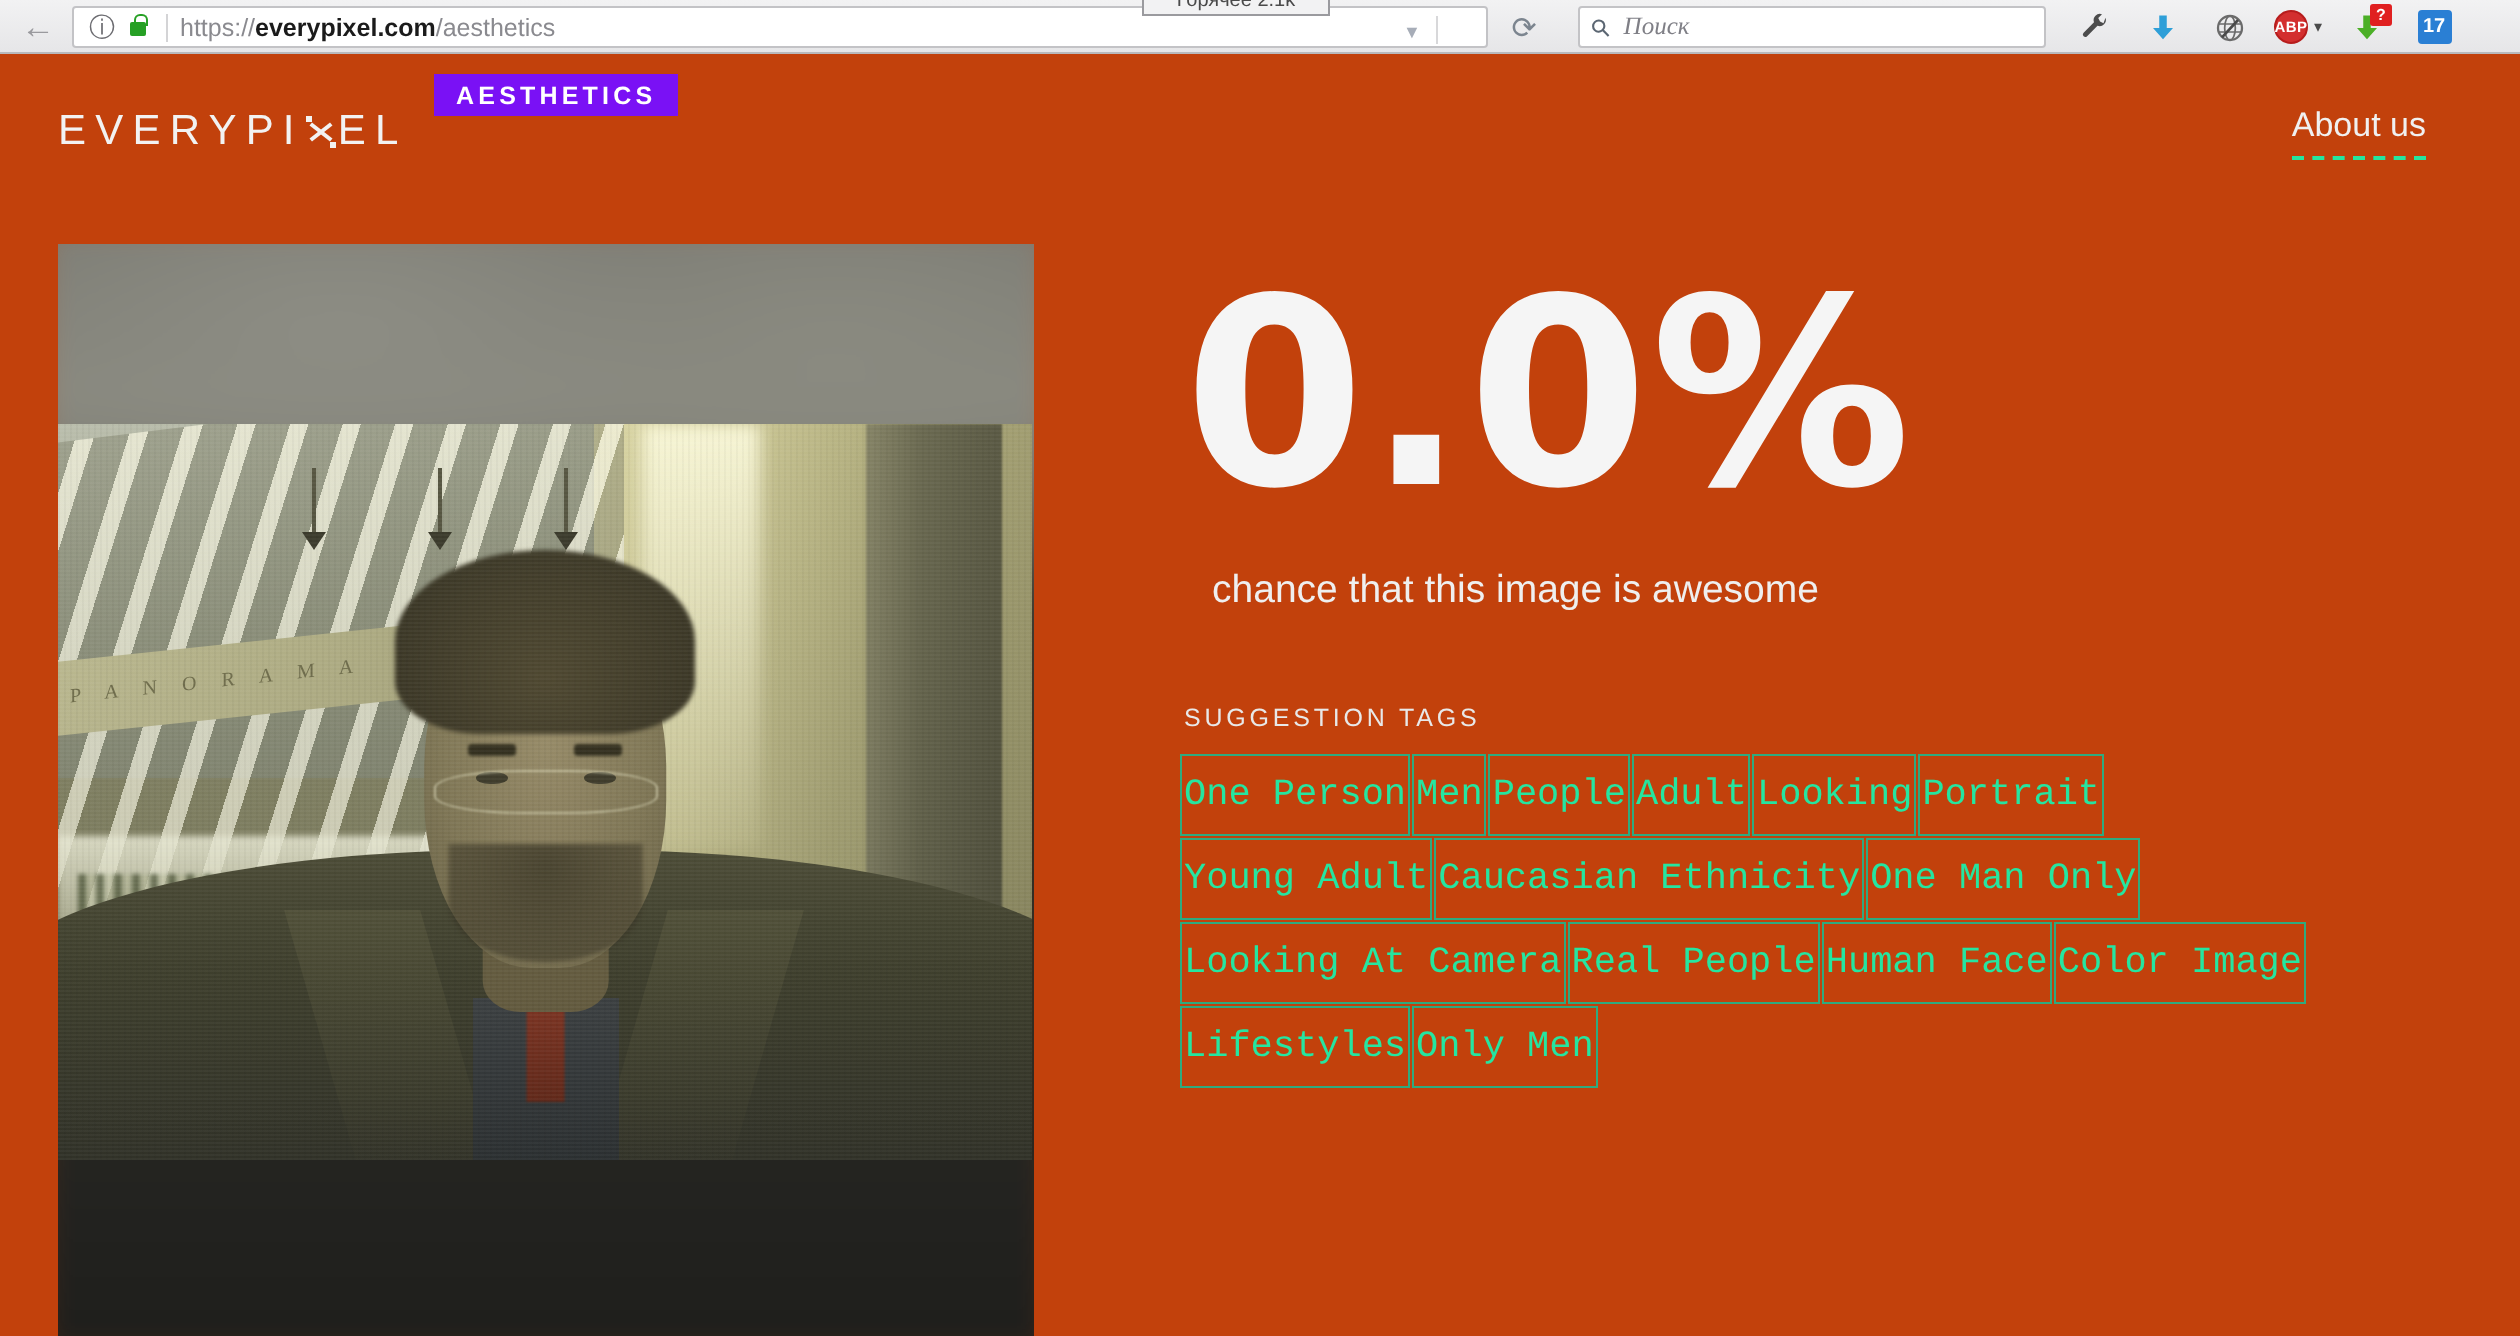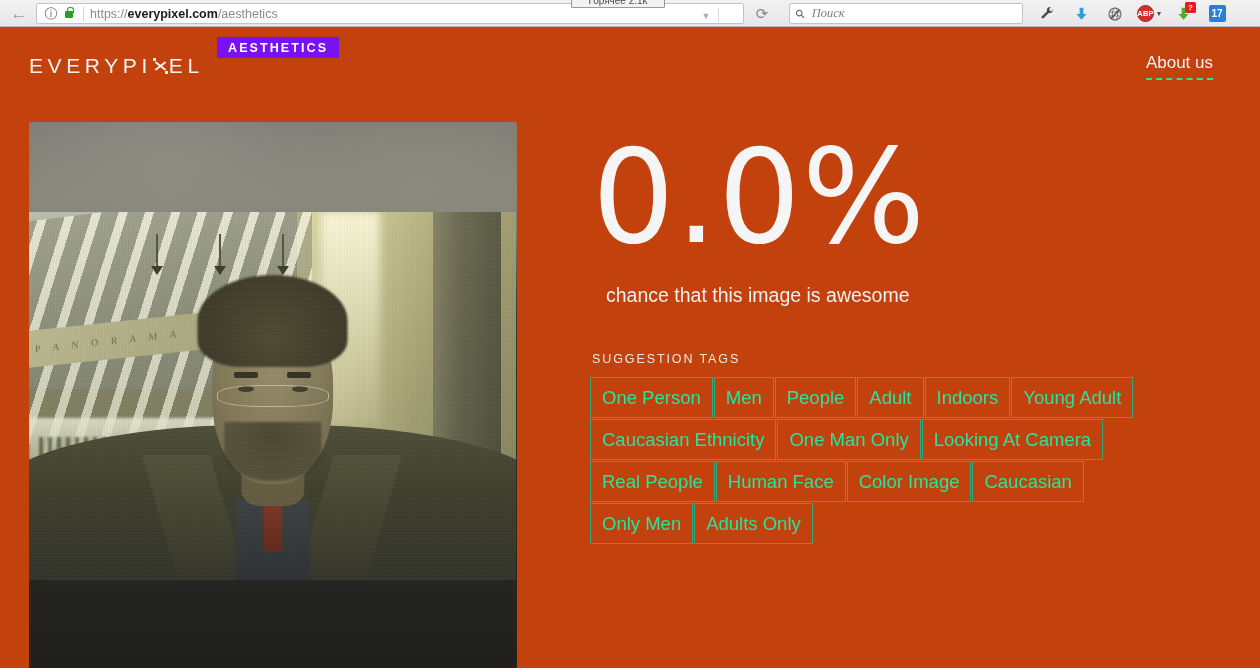--- a/index.html
+++ b/index.html
@@ -347,21 +347,21 @@
     pointer-events: none;
   }
 
   
   .content {
     position: absolute; left: 590px; top: 95px;
     width: 640px;
   }
   .score {
     font-size: 130px; line-height: 1;
-    color: #f5f5f5; font-weight: 400;
+    color: #f5f5f5; font-weight: 700;
     letter-spacing: 1px;
     font-family: "DejaVu Sans", sans-serif;
     margin-top: 10px;
     margin-left: 2px;
   }
   .score-caption {
     font-size: 19.5px; color: #efefef;
     margin-top: 22px; margin-left: 16px;
     font-family: "Liberation Sans", sans-serif;
   }
@@ -369,29 +369,29 @@
     font-size: 12.5px; letter-spacing: 1.9px;
     color: #e8e8e8; margin-top: 45px; margin-left: 2px;
   }
   .tags {
     margin-top: 11px;
     display: flex; flex-wrap: wrap;
     width: 578px;
     gap: 1px;
   }
   .tag {
-    height: 41px; padding: 0 11px;
+    height: 41px; padding: 0 1px;
     border: 1px solid #2faa7e;
     color: #25e5a0;
     font-size: 18.5px;
     display: flex; align-items: center;
     white-space: nowrap;
     background: transparent;
     cursor: pointer;
-    font-family: Liberation Sans, sans-serif;
+    font-family: Liberation Mono, monospace;
   }
 </style>
 </head>
 <body>
 
 <div class="browser-chrome">
 
   <div class="nav-back">
     <span>←</span>
   </div>
@@ -505,26 +505,26 @@
 
   <div class="content">
     <div class="score">0.0%</div>
     <div class="score-caption">chance that this image is awesome</div>
     <div class="tags-heading">SUGGESTION TAGS</div>
     <div class="tags">
         <div class="tag">One Person</div>
         <div class="tag">Men</div>
         <div class="tag">People</div>
         <div class="tag">Adult</div>
-        <div class="tag">Indoors</div>
+        <div class="tag">Looking</div>
+        <div class="tag">Portrait</div>
         <div class="tag">Young Adult</div>
         <div class="tag">Caucasian Ethnicity</div>
         <div class="tag">One Man Only</div>
         <div class="tag">Looking At Camera</div>
         <div class="tag">Real People</div>
         <div class="tag">Human Face</div>
         <div class="tag">Color Image</div>
-        <div class="tag">Caucasian</div>
+        <div class="tag">Lifestyles</div>
         <div class="tag">Only Men</div>
-        <div class="tag">Adults Only</div>
       </div>
   </div>
 </div>
 
 </body></html>

